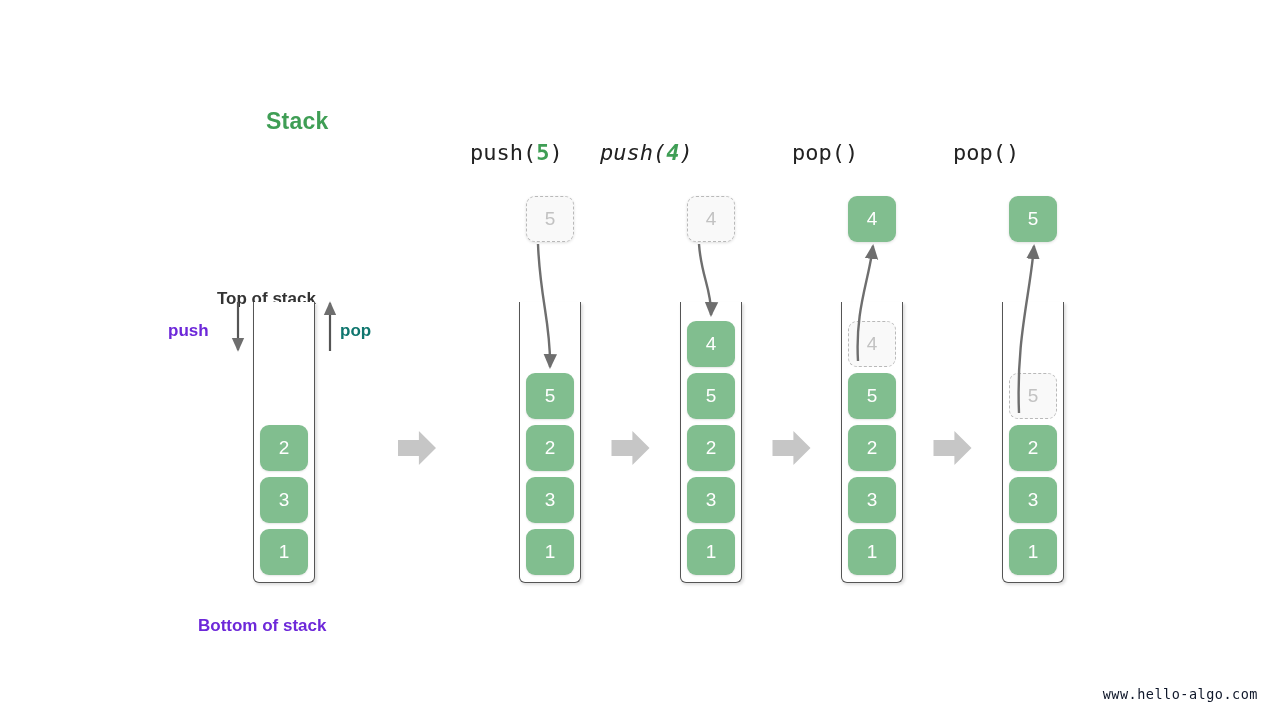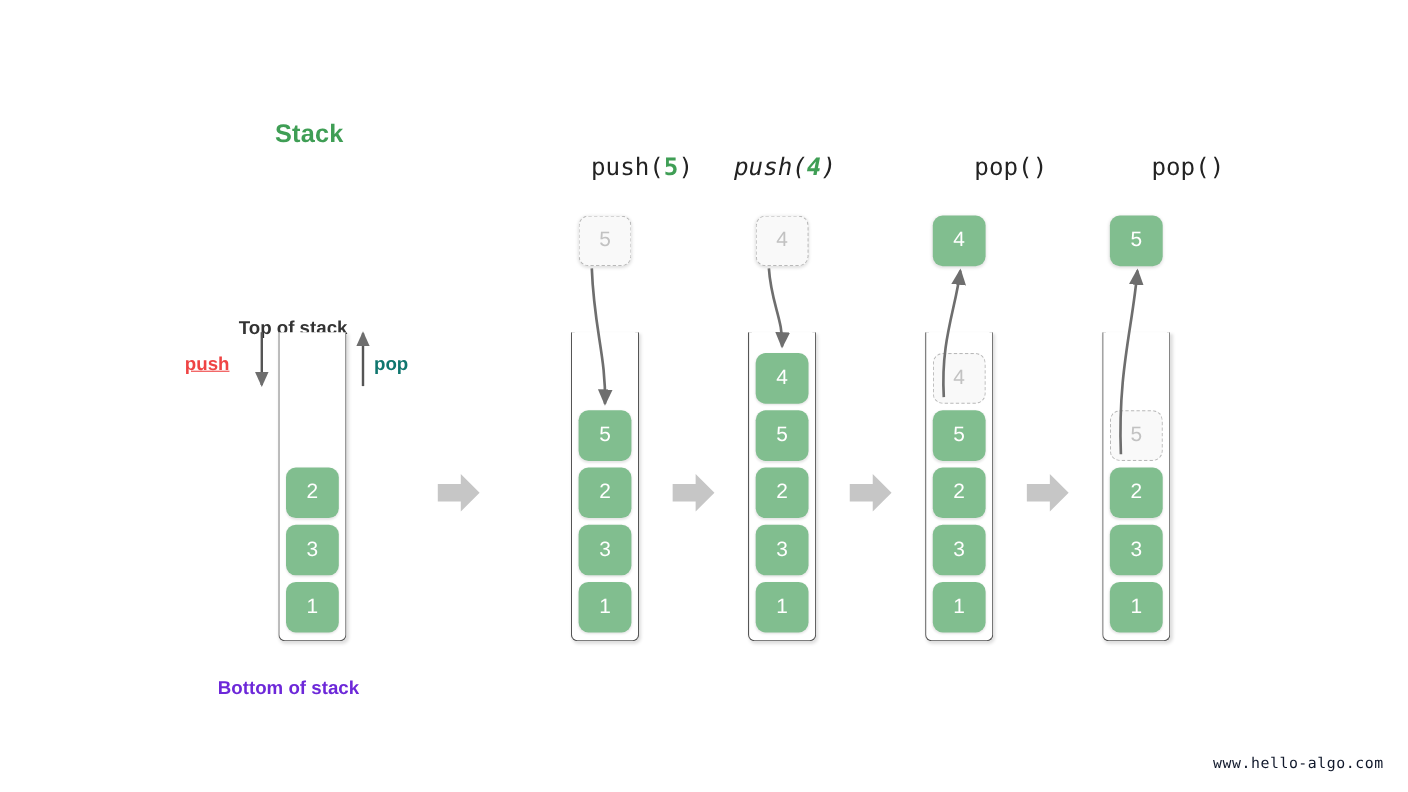--- a/index.html
+++ b/index.html
@@ -14,21 +14,21 @@
   #stage {
     position: relative;
     width: 1280px;
     height: 720px;
     background: #ffffff;
   }
 
   
   .stack-title {
     position: absolute;
-    left: 250px; top: 108px;
+    left: 266px; top: 108px;
     font-size: 23px;
     font-weight: bold;
     color: #3f9e55;
     letter-spacing: .2px;
     text-align: right;
   }
   .label-top {
     position: absolute;
     left: 217px; top: 247px;
     font-size: 17px; font-weight: bold;
@@ -40,22 +40,21 @@
     position: absolute;
     left: 198px; top: 616px;
     font-size: 17px; font-weight: bold;
     color: #6d28d9;
     white-space: nowrap;
   }
   .label-push {
     position: absolute;
     left: 168px; top: 321px;
     font-size: 17px; font-weight: bold;
-    color: #ef4444;
-    text-decoration: underline;
+    color: #6d28d9;
   }
   .label-pop {
     position: absolute;
     left: 340px; top: 321px;
     font-size: 17px; font-weight: bold;
     color: #0f766e;
   }
 
   .watermark {
     position: absolute;
@@ -64,21 +63,21 @@
     font-size: 13.5px;
     color: #0f172a;
     letter-spacing: .5px;
   }
 
   
   .op-header {
     position: absolute;
     top: 140px;
     width: 160px;
-    text-align: right;
+    text-align: left;
     font-family: "DejaVu Sans Mono", "Liberation Mono", monospace;
     font-size: 22px;
     color: #222222;
     white-space: nowrap;
   }
   .op-header .num { color: #3f9e55; font-weight: bold; }
 
   .container {
     position: absolute;
     width: 62px;

